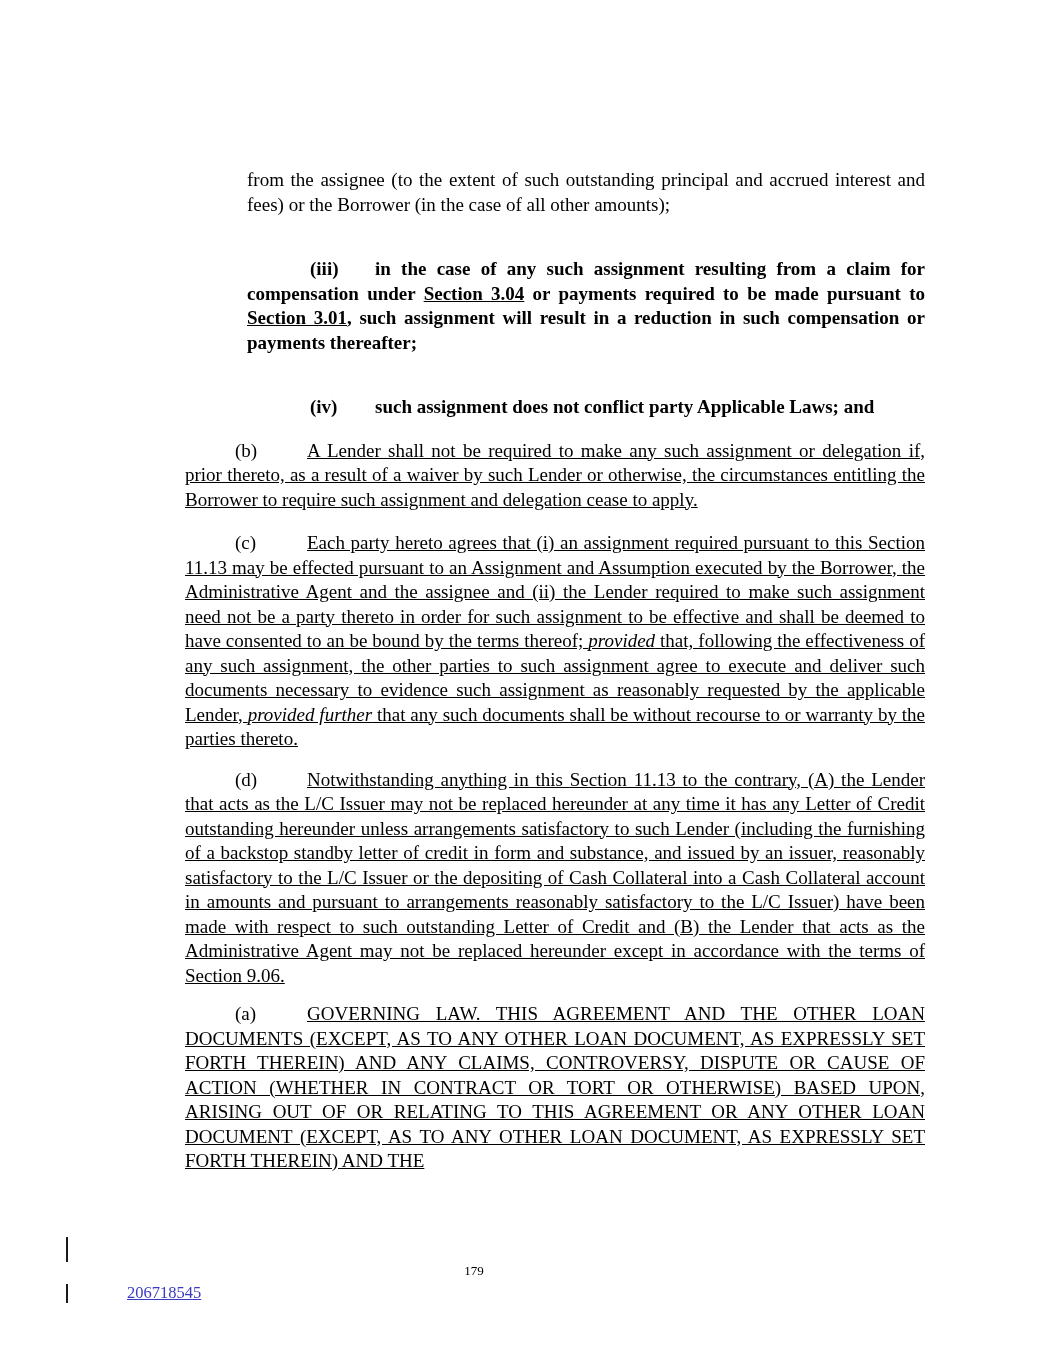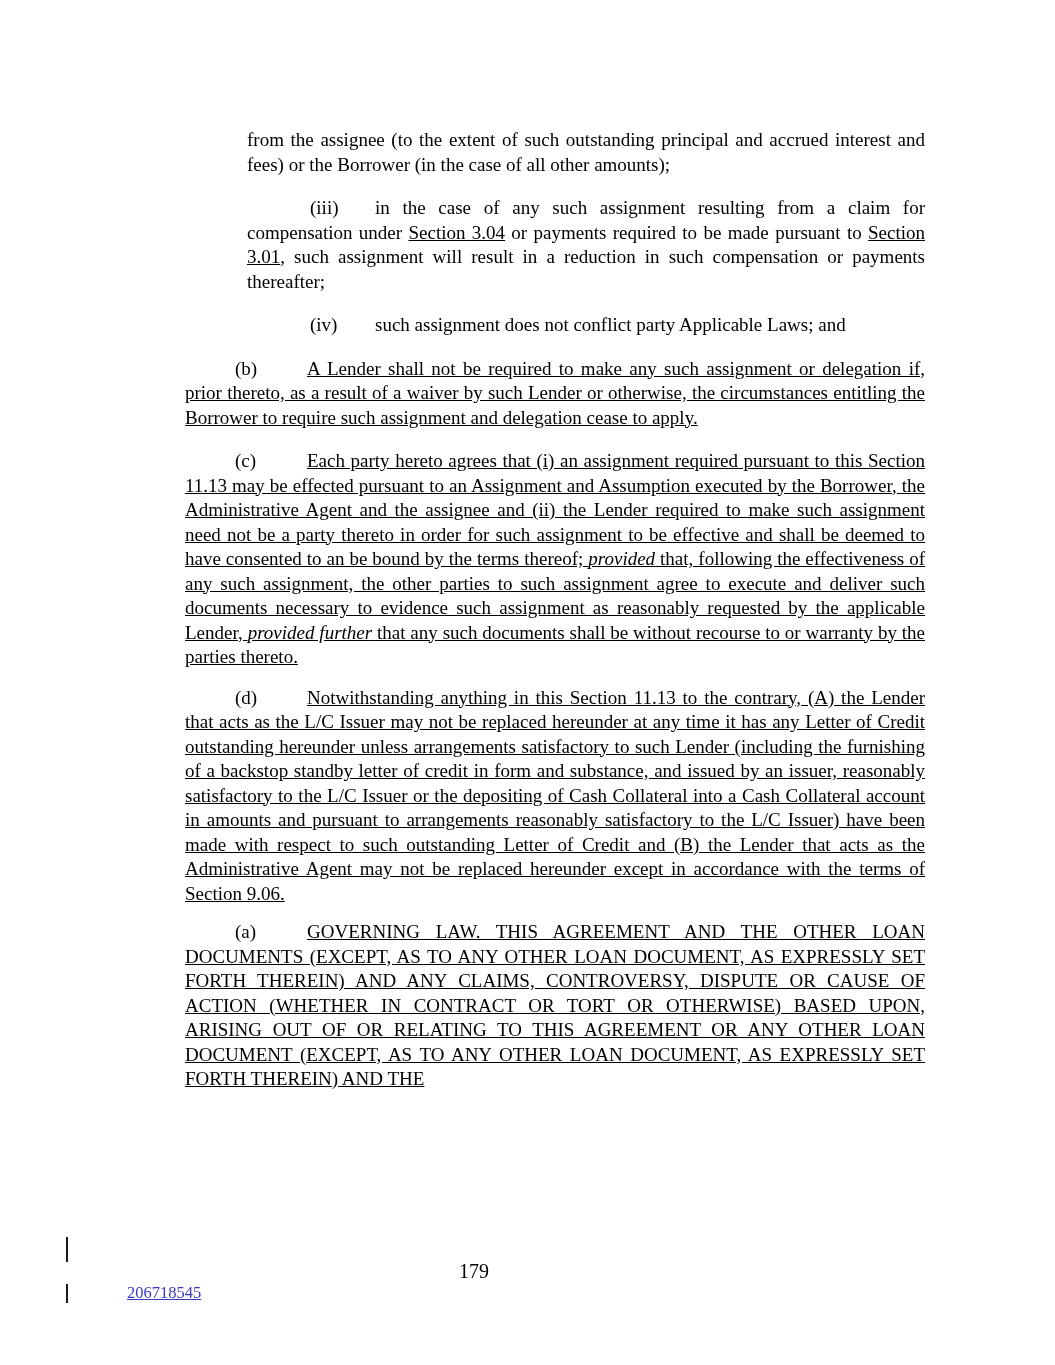--- a/index.html
+++ b/index.html
@@ -10,32 +10,32 @@
     position:relative; overflow:hidden;
   }
   .doc-body {
     position:absolute; left:185px; top:128px; width:740px;
     font-size:19px; line-height:24.5px;
     text-align:justify;
   }
   .para { margin:0 0 19px 0; }
   .para.m16 { margin-bottom:16px; }
   .para.m14 { margin-bottom:14px; }
-  .sub { margin-left:62px; }            
-  .ti-item   { text-indent:63px; }      
+  .sub { margin-left:62px;margin-top:40px; }            
+  .ti-item   { text-indent:63px;font-weight:bold; }      
   .ti-letter { text-indent:50px;text-decoration:underline; }      
   .lbl-item   { display:inline-block; width:65px; text-indent:0; }
   .lbl-letter { display:inline-block; width:72px; text-indent:0; }
   .lbl-head   { display:inline-block; width:67px; }
   .u { text-decoration:underline; }
   .i { font-style:italic; }
   .heading { font-weight:bold; margin:0 0 18px 0; }
   .page-number {
     position:absolute; left:0; top:1259px; width:948px;
-    text-align:center; font-size:20px; line-height:24.5px;
+    text-align:center; font-size:13px; line-height:24.5px;
   }
   .footer-link {
     position:absolute; left:121px; top:1283px;
     font-size:16.5px; line-height:19px;
     color:#3a3ac4; text-decoration:underline; cursor:pointer;margin-left:6px;
   }
   .change-bar {
     position:absolute; left:66px; width:2px; background:#1a1a1a;
   }
   .change-bar.one { top:1237px; height:25px; }

